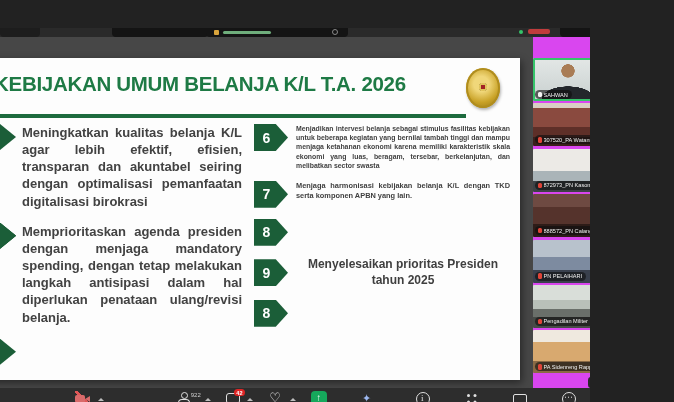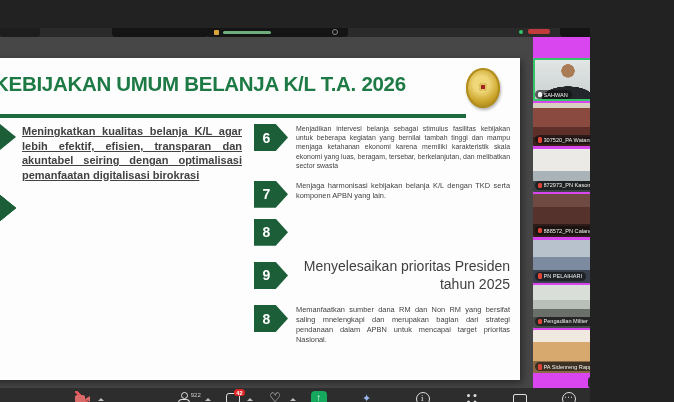--- a/index.html
+++ b/index.html
@@ -30,29 +30,29 @@
   .seal::after { content:""; position:absolute; left:13px; top:15px; width:8px; height:8px; border-radius:50%;
           background:radial-gradient(circle,#a32424 0 40%,#e0c35a 41% 70%,#7a5c10 71%); }
 
   .cols { position:absolute; left:16px; right:10px; top:66px; bottom:6px; display:flex; gap:12px; }
   .col-left { width:246px; }
   .col-right { flex:1; }
 
   .l-item { position:relative; padding-left:26px; margin-bottom:13px; }
   .chev { position:absolute; left:-18px; top:0; width:38px; height:26px; background:#1b5e38;
           clip-path:polygon(0 0,58% 0,100% 50%,58% 100%,0 100%); }
-  .l-text { display:block; font-size:11px; font-weight:700; color:#424242; line-height:1.32; text-align:justify;text-decoration:underline; }
+  .l-text { display:block; font-size:13px; font-weight:700; color:#424242; line-height:1.32; text-align:justify; }
 
   .r-item { display:flex; gap:8px; margin-bottom:11px; align-items:flex-start; }
   .r-item.big { align-items:center; }
   .badge { flex:0 0 34px; height:27px; background:#1b5e38; clip-path:polygon(0 0,64% 0,100% 50%,64% 100%,0 100%);
            color:#fff; font-weight:800; font-size:14px; display:flex; align-items:center; justify-content:center; padding-right:9px; }
-  .r-text { font-size:7.4px; font-weight:400; color:#3f3f3f; line-height:1.33; text-align:justify; }
+  .r-text { font-size:7.4px; font-weight:700; color:#3f3f3f; line-height:1.33; text-align:justify; }
   .r-item.small .r-text { font-size:6.9px; }
-  .r-item.big .r-text { font-size:14px; text-align:right; }
+  .r-item.big .r-text { font-size:12px; text-align:center; }
 
   
   .gallery { position:absolute; left:533px; top:30px; width:141px; height:316px;
              display:grid; grid-template-columns:1fr 1fr; grid-auto-rows:43px; gap:2.4px 2px; }
   .tile { position:relative; background:#555; overflow:hidden; border-radius:1px; }
   .t-label { position:absolute; left:2px; bottom:2px; display:flex; align-items:center; gap:2px;
              background:rgba(15,15,15,.62); border-radius:6px; padding:1.5px 4px 1.5px 3px; max-width:64px; }
   .t-name { font-size:5.6px; color:#f0f0f0; white-space:nowrap; overflow:hidden; }
   .mic { width:3.5px; height:5.5px; border-radius:1.5px; flex:0 0 auto; }
   .mic.off { background:#e04438; }
@@ -166,20 +166,21 @@
             <div class="l-item">
               <span class="chev"></span>
             </div>
 
             <div class="l-item">
               <span class="chev"></span>
             </div>
 
             <div class="l-item">
               <span class="chev"></span>
+              <span class="l-text">Memprioritaskan agenda presiden dengan menjaga mandatory spending, dengan tetap melakukan langkah antisipasi dalam hal diperlukan penataan ulang/revisi belanja.</span>
             </div>
 
             <div class="l-item">
               <span class="chev"></span>
             </div>
           </div>
         <div class="col-right">
 
             <div class="r-item small">
               <span class="badge">6</span>
@@ -195,21 +196,20 @@
               <span class="badge">8</span>
             </div>
 
             <div class="r-item big">
               <span class="badge">9</span>
               <span class="r-text">Menyelesaikan prioritas Presiden tahun 2025</span>
             </div>
 
             <div class="r-item">
               <span class="badge">8</span>
-              <span class="r-text">Memanfaatkan sumber dana RM dan Non RM yang bersifat saling mnelengkapi dan merupakan bagian dari strategi pendanaan dalam APBN untuk mencapai target prioritas Nasional.</span>
             </div>
           </div>
       </div>
     </div>
   </div>
 
   <div class="gallery">
 
       <div class="tile speaker">
 

